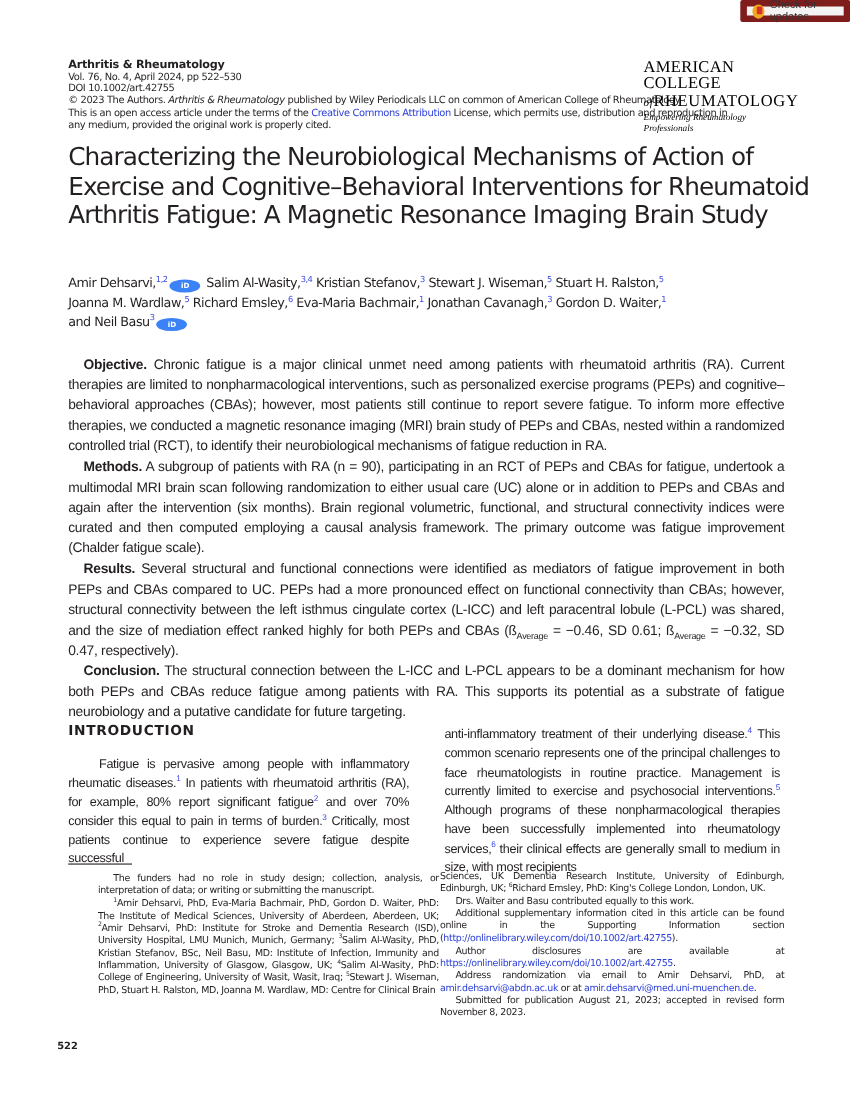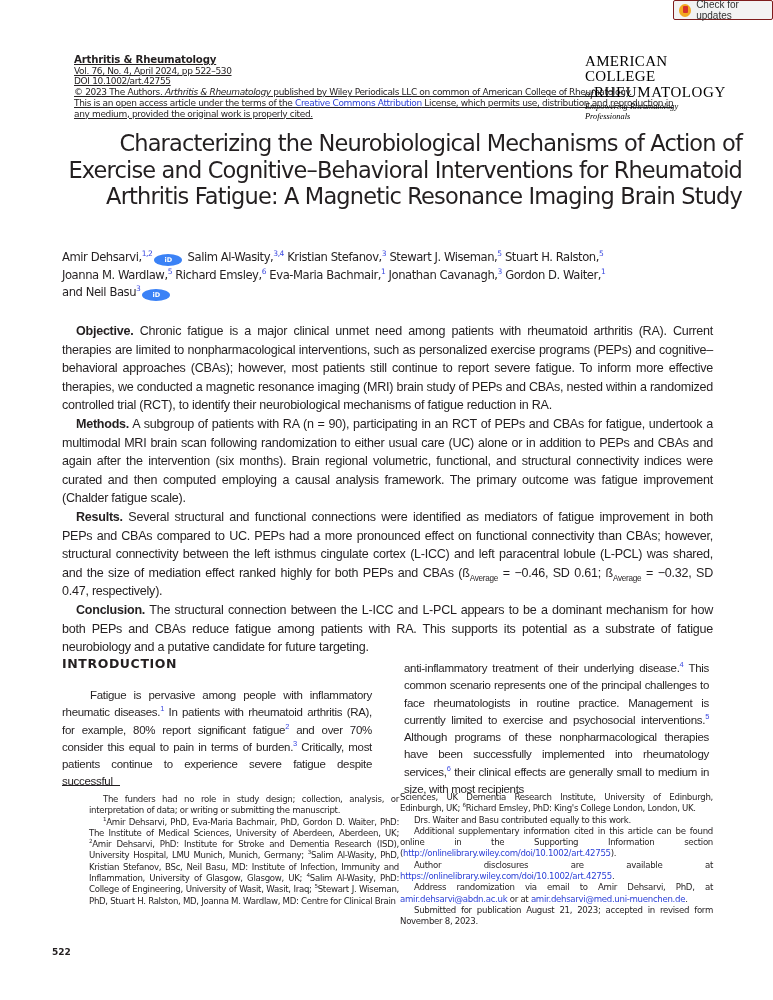--- a/index.html
+++ b/index.html
@@ -2,36 +2,36 @@
 <html><head>
 <meta charset="utf-8">
 <style>
   html, body { margin:0; padding:0; background:#fff; }
   body { width:773px; height:1000px; position:relative; overflow:hidden; font-family:"Liberation Sans", sans-serif; color:#231f20; }
   a, .link { color:#2b3fd6; text-decoration:none; }
   sup { font-size:65%; line-height:0; vertical-align:super; }
   sup.ref { color:#3b49e0; }
   sub { font-size:65%; line-height:0; }
 
-  .cfu { position:absolute; top:0; right:0; width:100px; height:20px; border:1px solid #7f1d1d; background:#f3f3f3; display:flex; align-items:center; box-sizing:border-box; border-radius:2px; }
+  .cfu { position:absolute; top:0; right:0; width:100px; height:20px; border:6px solid #7f1d1d; background:#f3f3f3; display:flex; align-items:center; box-sizing:border-box; border-radius:2px; }
   .cfu .ic { width:13px; height:13px; border-radius:50%; background:#f3a81f; margin-left:5px; margin-right:5px; position:relative; }
   .cfu .ic::after { content:""; position:absolute; left:4px; top:2px; width:5px; height:7px; background:#d6312a; border-radius:1px; }
   .cfu .lbl { font-size:10px; color:#333; }
 
-  .journal { position:absolute; left:74px; top:55px; font-size:9px; line-height:10.7px; font-family:"DejaVu Sans", sans-serif; letter-spacing:-0.35px; color:#231f20;text-decoration:underline; }
+  .journal { position:absolute; left:62px; top:55px; font-size:9px; line-height:10.7px; font-family:"DejaVu Sans", sans-serif; letter-spacing:-0.35px; color:#231f20; }
   .journal .jname { font-weight:bold; font-size:10.2px; letter-spacing:-0.2px; }
   .journal i { font-style:italic; }
 
   .acr { position:absolute; left:585px; top:54px; width:135px; font-family:"Liberation Serif", serif; color:#000000; }
   .acr .l1 { font-size:15px; letter-spacing:0.3px; line-height:15px; }
   .acr .l2 { font-size:15px; letter-spacing:0.6px; line-height:16px; }
   .acr .l2 .of { font-style:italic; font-size:10px; }
   .acr .l3 { font-style:italic; font-size:8.4px; line-height:10px; }
 
-  h1.title { position:absolute; left:62px; top:130px; margin:0; width:680px; font-family:"DejaVu Sans", sans-serif; font-weight:normal; font-size:22.5px; line-height:26.5px; letter-spacing:-0.85px; color:#231f20;text-align:right; }
+  h1.title { position:absolute; left:62px; top:130px; margin:0; width:680px; font-family:"DejaVu Sans", sans-serif; font-weight:normal; font-size:22.5px; line-height:26.5px; letter-spacing:-0.85px; color:#231f20; }
 
   .authors { position:absolute; left:62px; top:249px; width:680px; font-family:"DejaVu Sans", sans-serif; font-size:11.6px; line-height:17.6px; letter-spacing:-0.45px; color:#231f20; }
   .orcid { display:inline-block; width:28px; height:12px; border-radius:50%; background:#3b82f6; color:#fff; font-size:6.5px; line-height:12px; text-align:center; font-weight:bold; vertical-align:-1px; margin:0 2px; letter-spacing:0; }
 
   .abstract { position:absolute; left:62px; top:322px; width:651px; font-size:12.55px; line-height:18.6px; text-align:justify; letter-spacing:-0.25px; }
   .abstract p { margin:0; text-indent:14px; }
   .abstract b { font-weight:bold; }
 
   .h2 { position:absolute; left:62px; top:656px; font-family:"DejaVu Sans", sans-serif; font-weight:bold; font-size:12.5px; letter-spacing:0.6px; }
 

